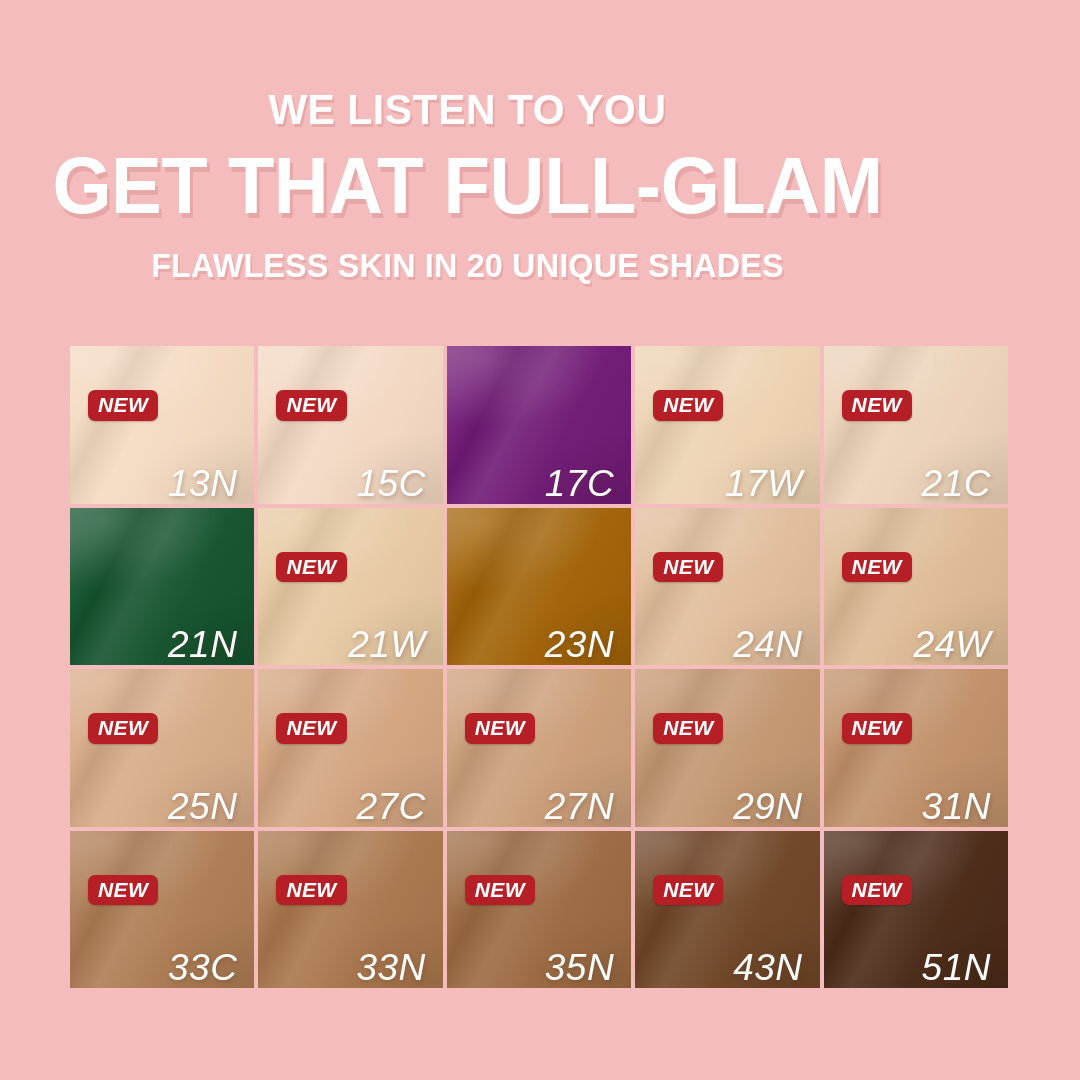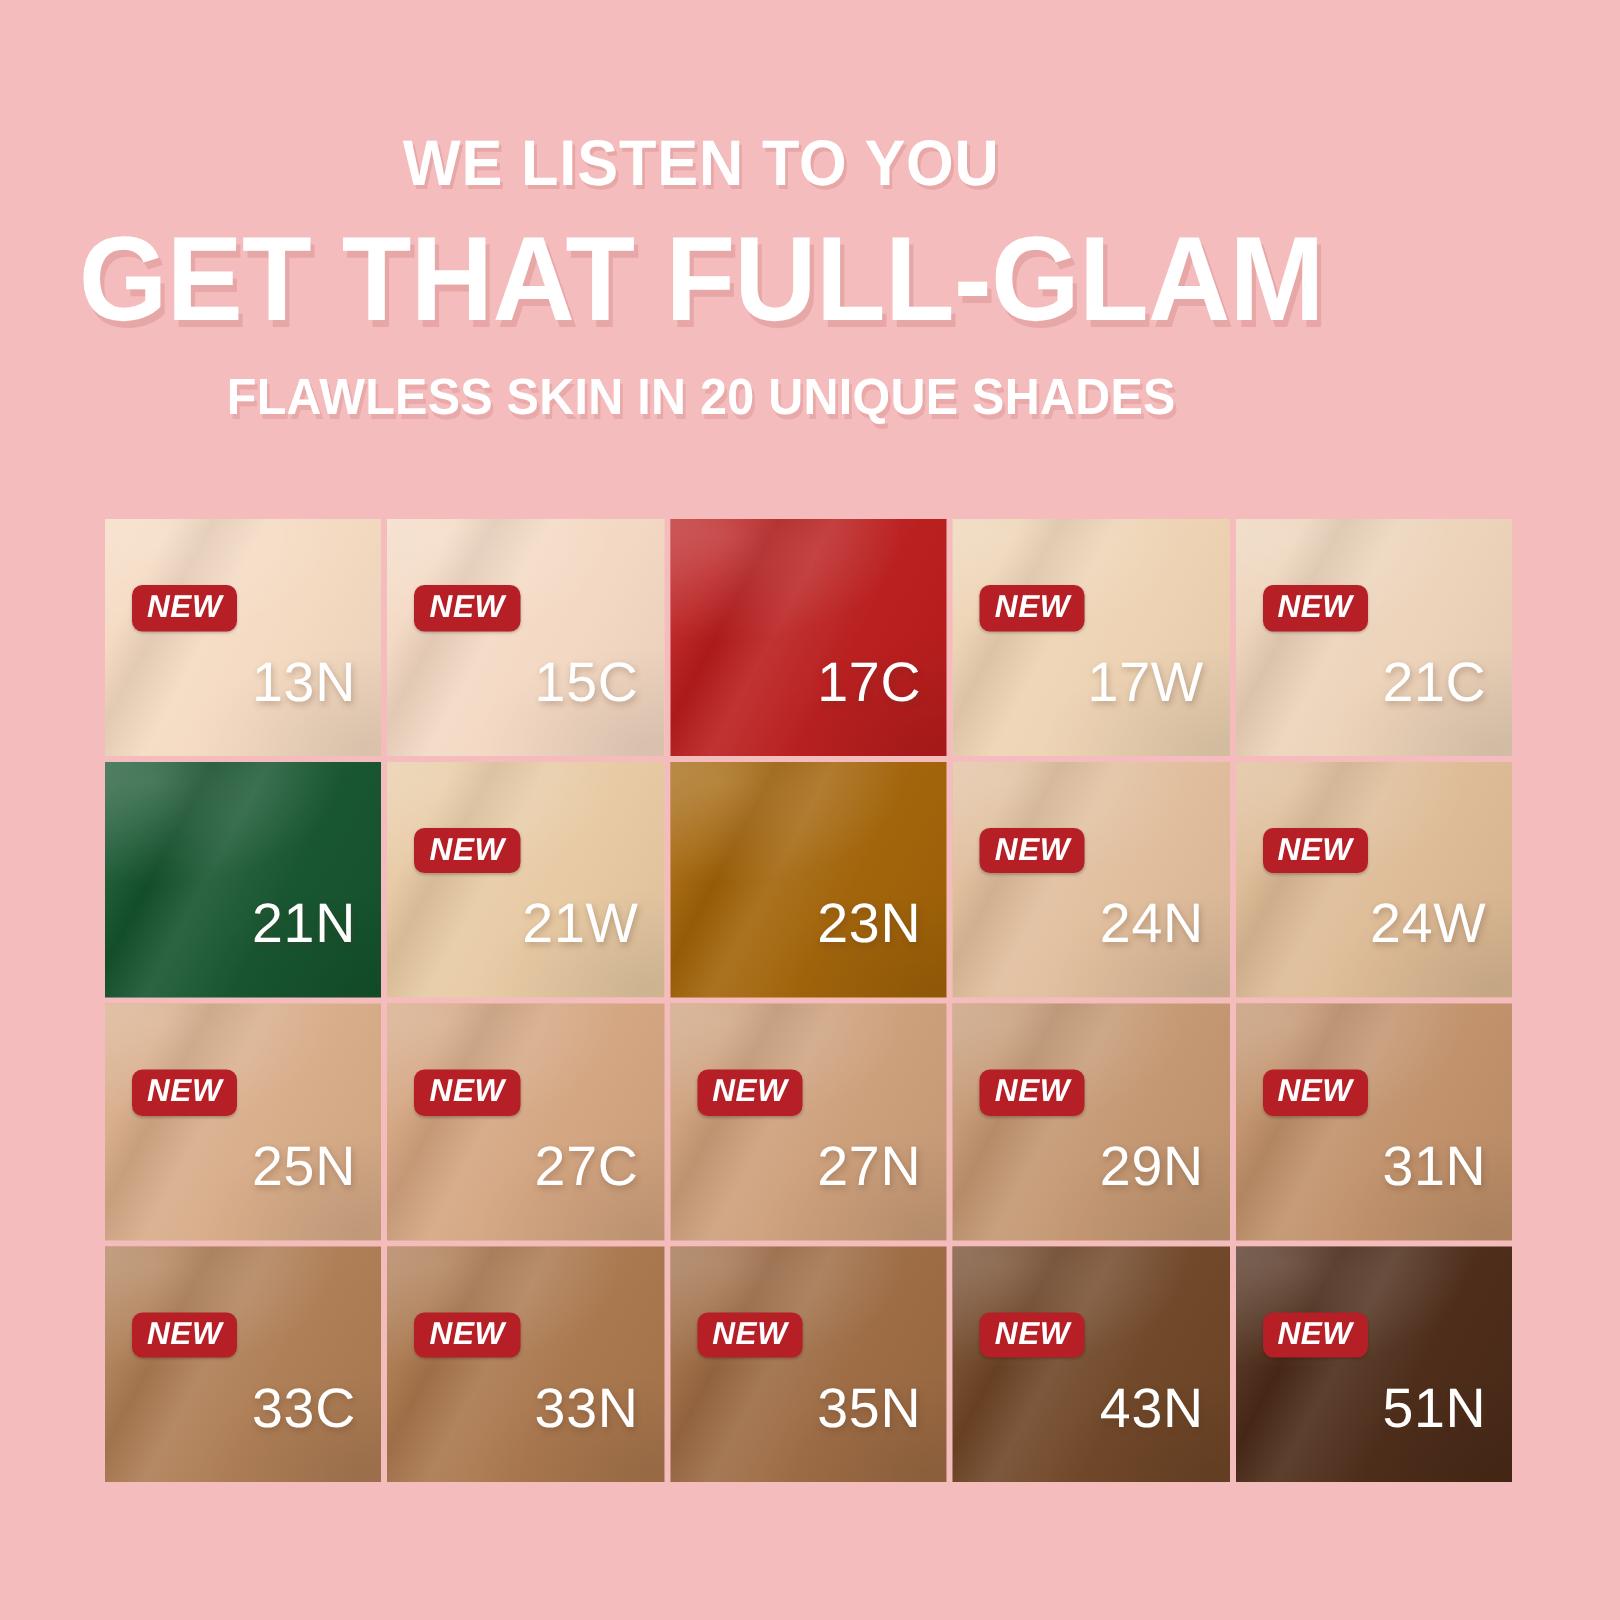--- a/index.html
+++ b/index.html
@@ -108,24 +108,25 @@
     letter-spacing: 0.4px;
     padding: 3px 10px 4px 10px;
     border-radius: 7px;
     line-height: 1.12;
     box-shadow: 0 1px 2px rgba(0,0,0,0.22);
     margin-top: 24px;
   }
   .shade-label {
     position: absolute;
     right: 17px;
-    bottom: 31px;
+    bottom: 2px;
     color: #ffffff;
     font-size: 37px;
     font-weight: 400;
+    font-style: italic;
     letter-spacing: 0.5px;
     line-height: 1;
     text-shadow: 1px 2px 4px rgba(90,55,35,0.30);
   }
 </style>
 </head>
 <body>
 
 <div id="header">
   <h2 id="eyebrow">WE LISTEN TO YOU</h2>
@@ -139,21 +140,21 @@
       <div class="sheen2"></div>
       <span class="badge">NEW</span>
       <span class="shade-label">13N</span>
     </div>
     <div class="swatch" style="background: rgb(243, 216, 194);">
       <div class="sheen"></div>
       <div class="sheen2"></div>
       <span class="badge">NEW</span>
       <span class="shade-label">15C</span>
     </div>
-    <div class="swatch" style="background: #b91c1c;">
+    <div class="swatch" style="background: #701a75;">
       <div class="sheen"></div>
       <div class="sheen2"></div>
       <span class="shade-label">17C</span>
     </div>
     <div class="swatch" style="background: rgb(237, 210, 178);">
       <div class="sheen"></div>
       <div class="sheen2"></div>
       <span class="badge">NEW</span>
       <span class="shade-label">17W</span>
     </div>

